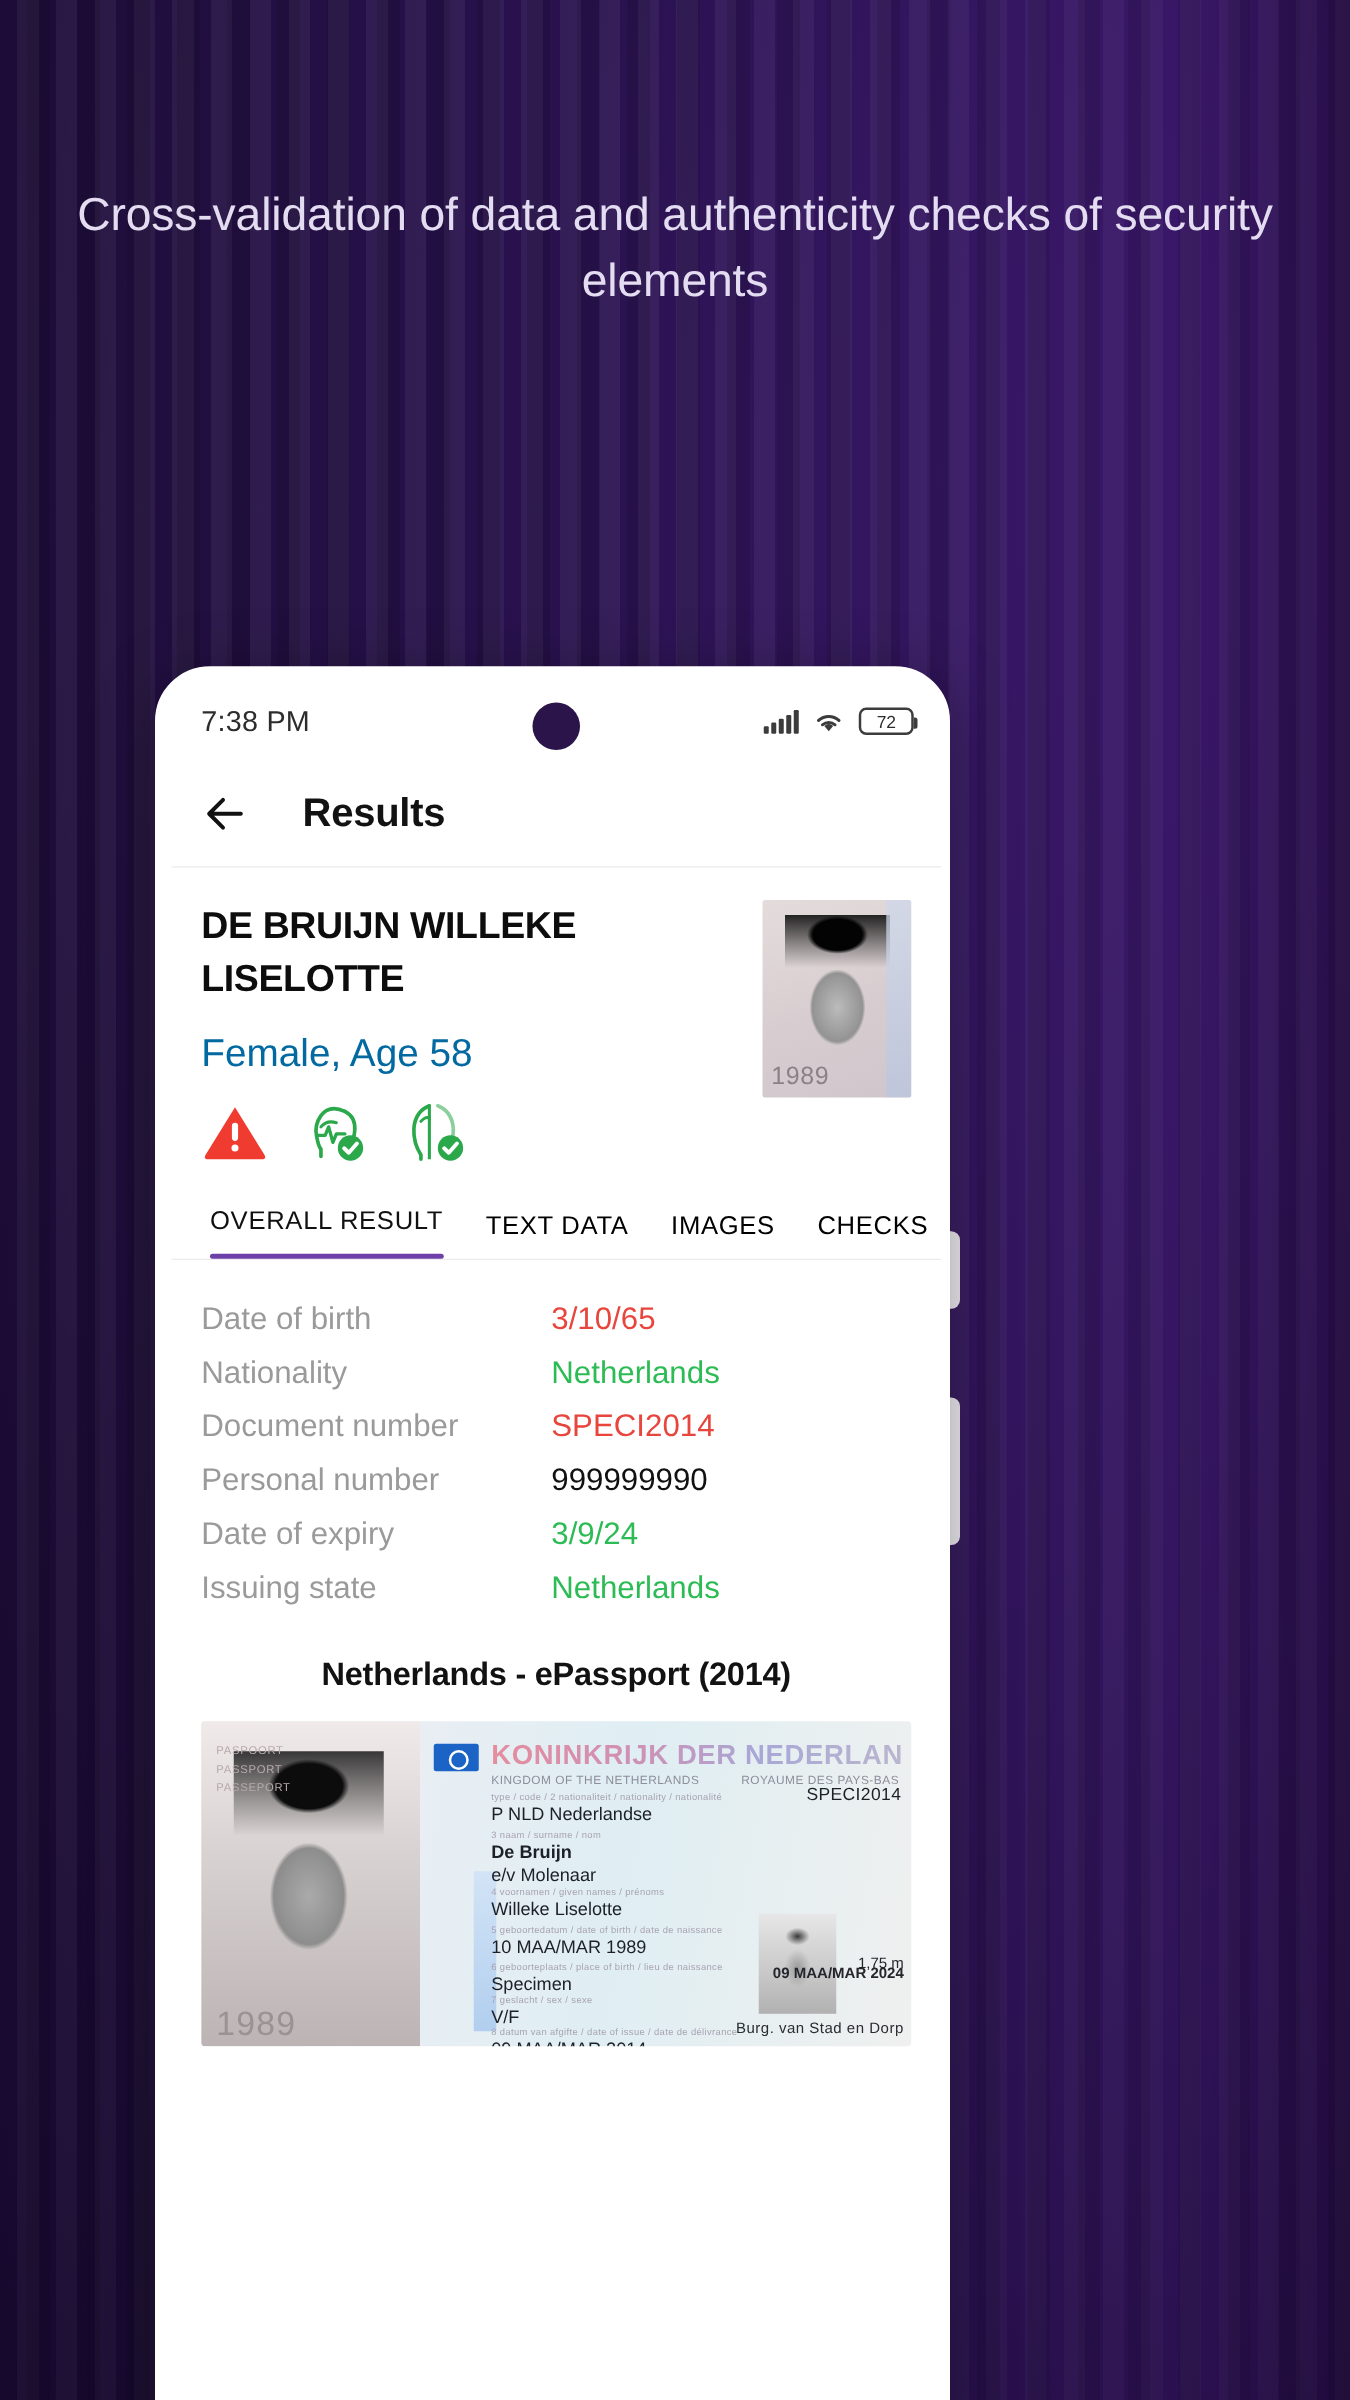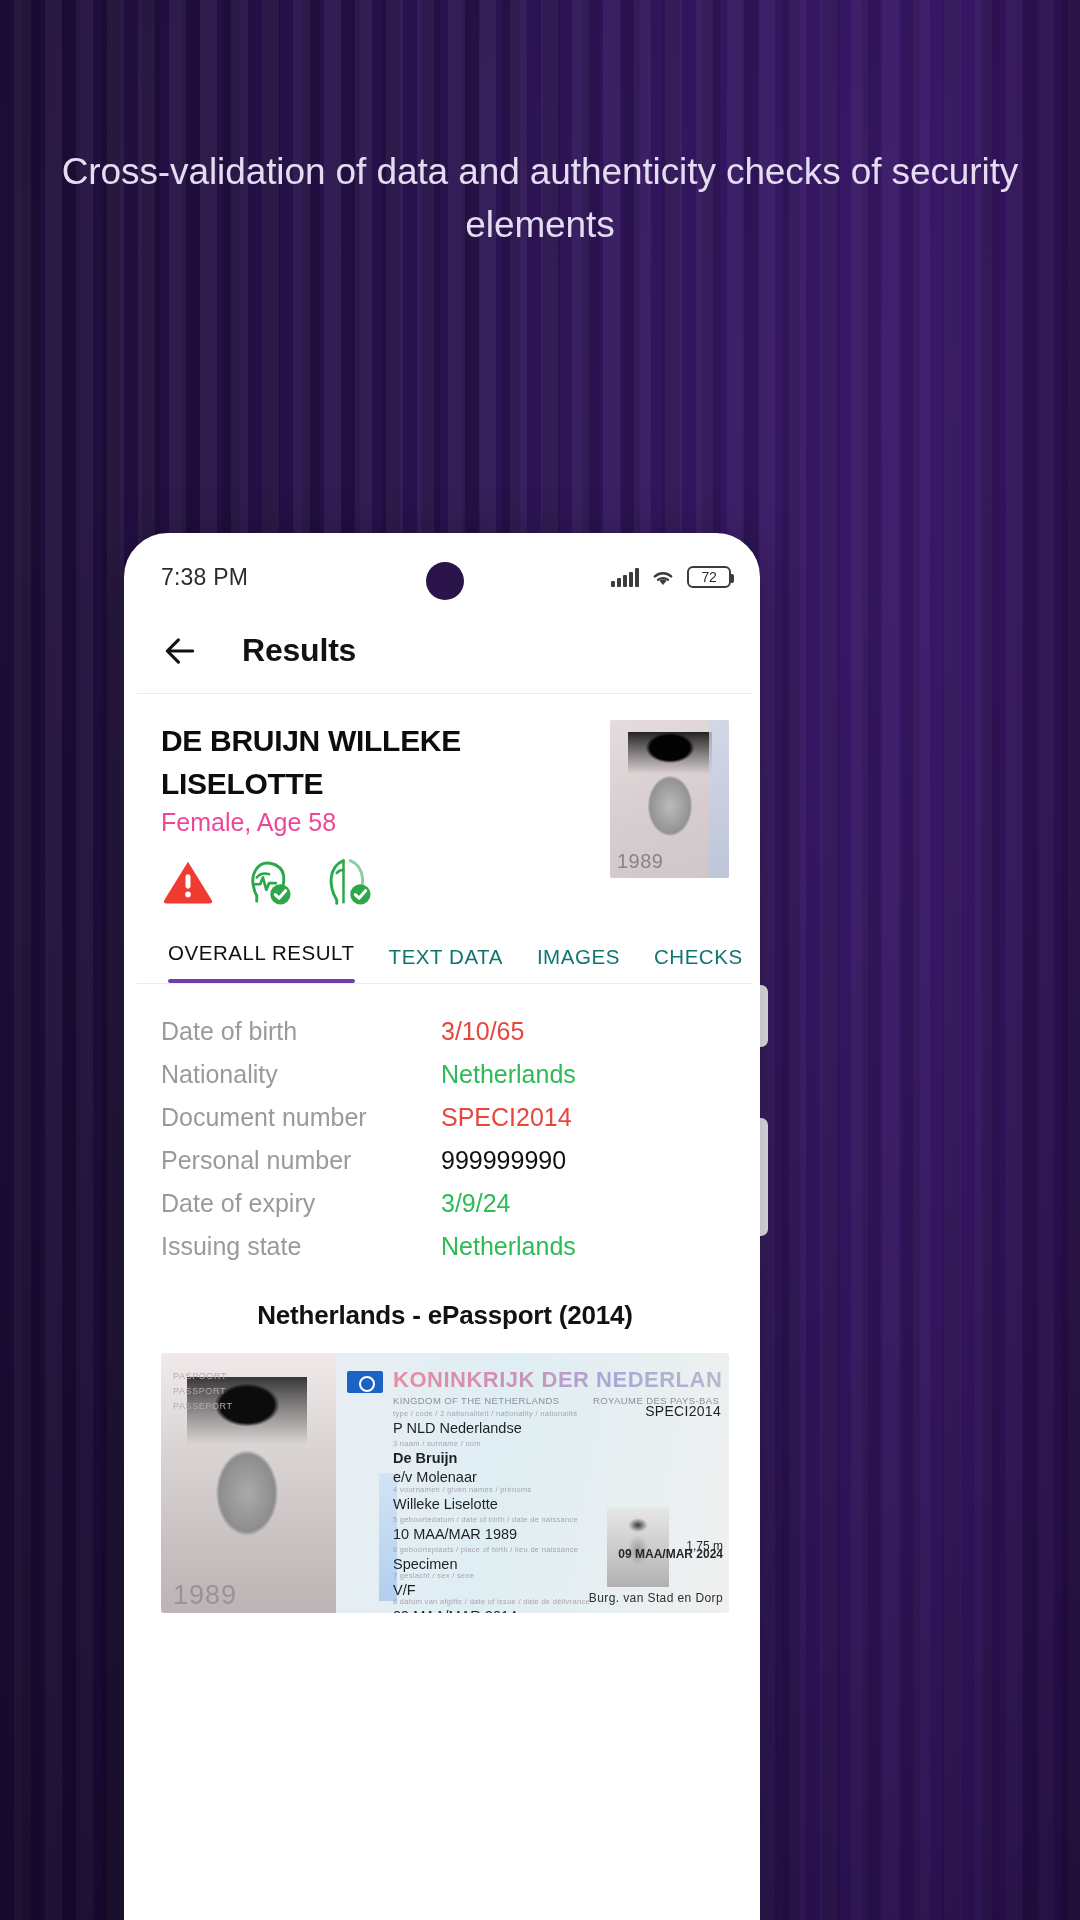--- a/index.html
+++ b/index.html
@@ -127,21 +127,21 @@
   }
 
   
   .idblock { display:flex; padding:26px 24px 0 24px; }
   .idleft { flex:1; min-width:0; }
   .idname {
     font-size:30px; font-weight:700; color:#0d0d0d;
     line-height:1.42; letter-spacing:-0.3px;
   }
   .idmeta {
-    margin-top:3px; font-size:25px; color:#ec4899; font-weight:400;
+    margin-top:20px; font-size:31px; color:#0369a1; font-weight:400;
   }
   .idicons { margin-top:18px; display:flex; align-items:center; gap:26px; }
   .idicons .ic { width:54px; height:54px; }
   .idphoto {
     flex:0 0 auto; width:119px; height:158px; margin-left:12px;
     position:relative; overflow:hidden;
     background:linear-gradient(160deg,#e4dcdc 0%,#d7cdd0 55%,#cfc6cc 100%);
     border-radius:2px;
   }
   .idphoto .yr {
@@ -149,21 +149,21 @@
     font-size:20px; color:#8b8289; font-weight:400; letter-spacing:.5px;
   }
 
   
   .tabs {
     margin-top:22px; display:flex; align-items:flex-end;
     padding:0 22px; border-bottom:1px solid #ececec;
     position:relative; gap:16px;
   }
   .tab {
-    font-size:20.5px; letter-spacing:.55px; color:#0f766e;
+    font-size:20.5px; letter-spacing:.55px; color:#000000;
     padding:10px 9px 14px 9px; white-space:nowrap; cursor:pointer;
     font-weight:400;
   }
   .tab.active { color:#111111; font-weight:400; }
   .tab.active::after {
     content:""; display:block; position:relative; top:14px;
     height:4px; background:#6d3fa8; border-radius:2px;
   }
 
   

